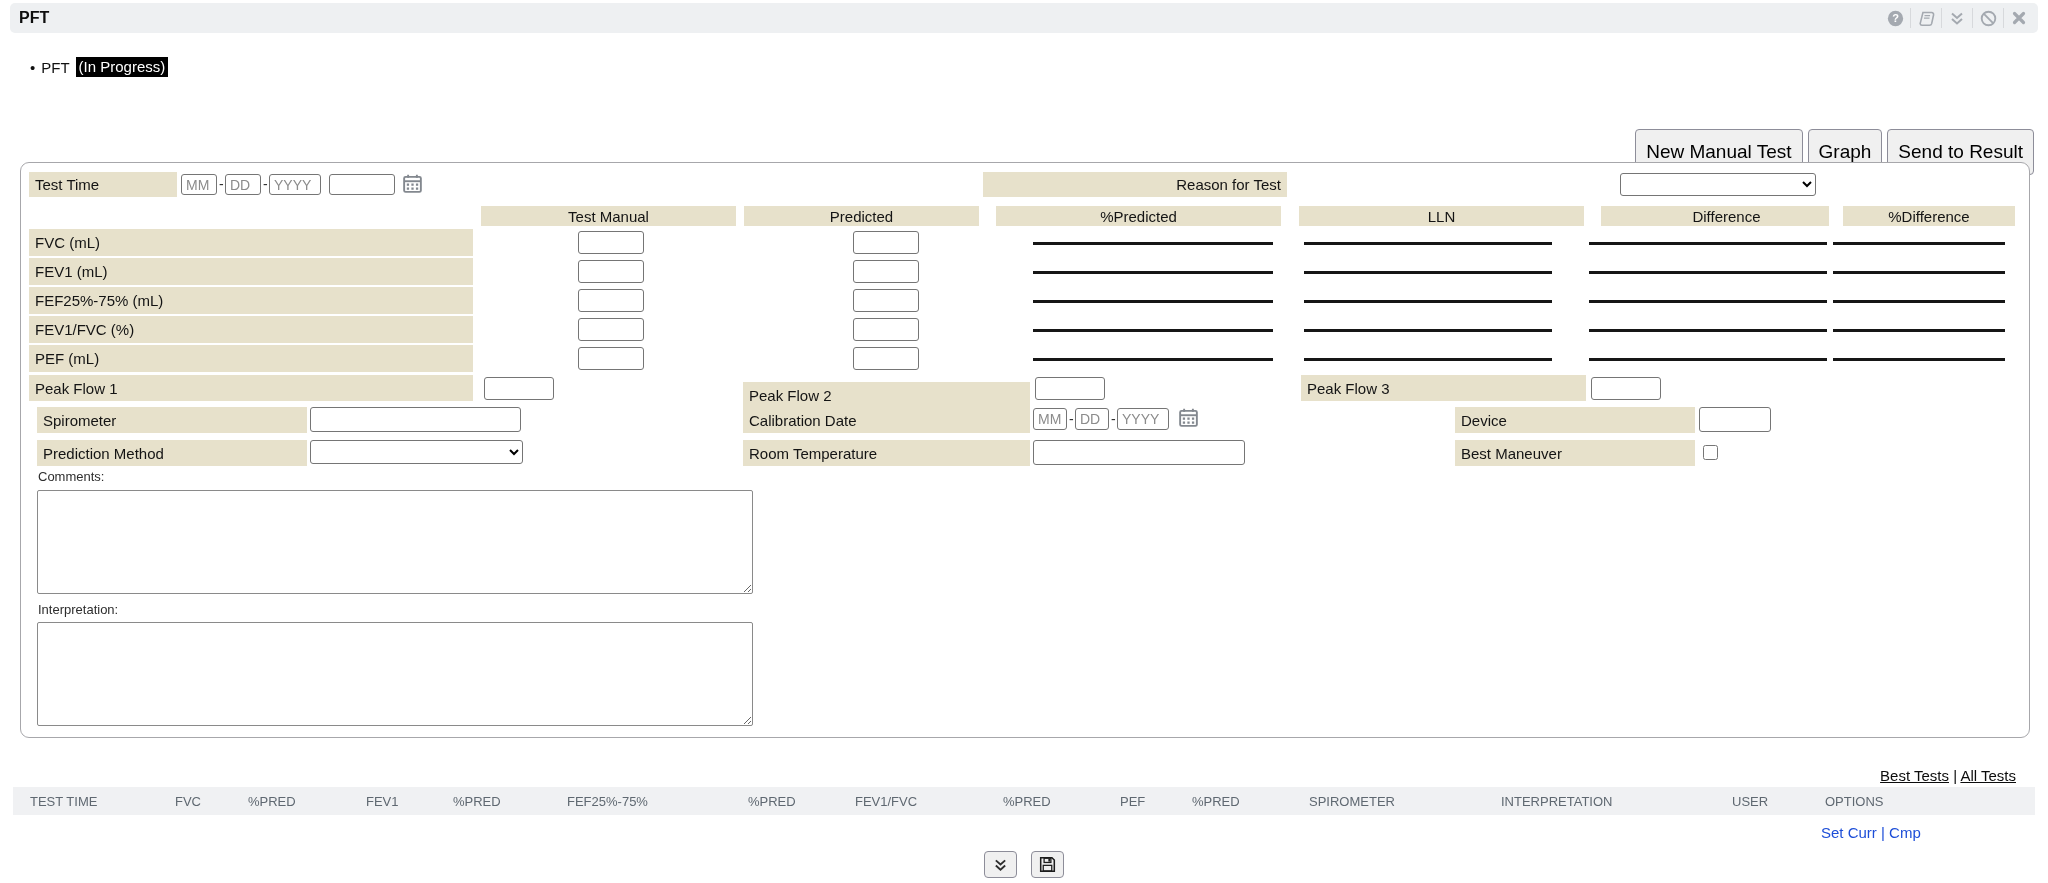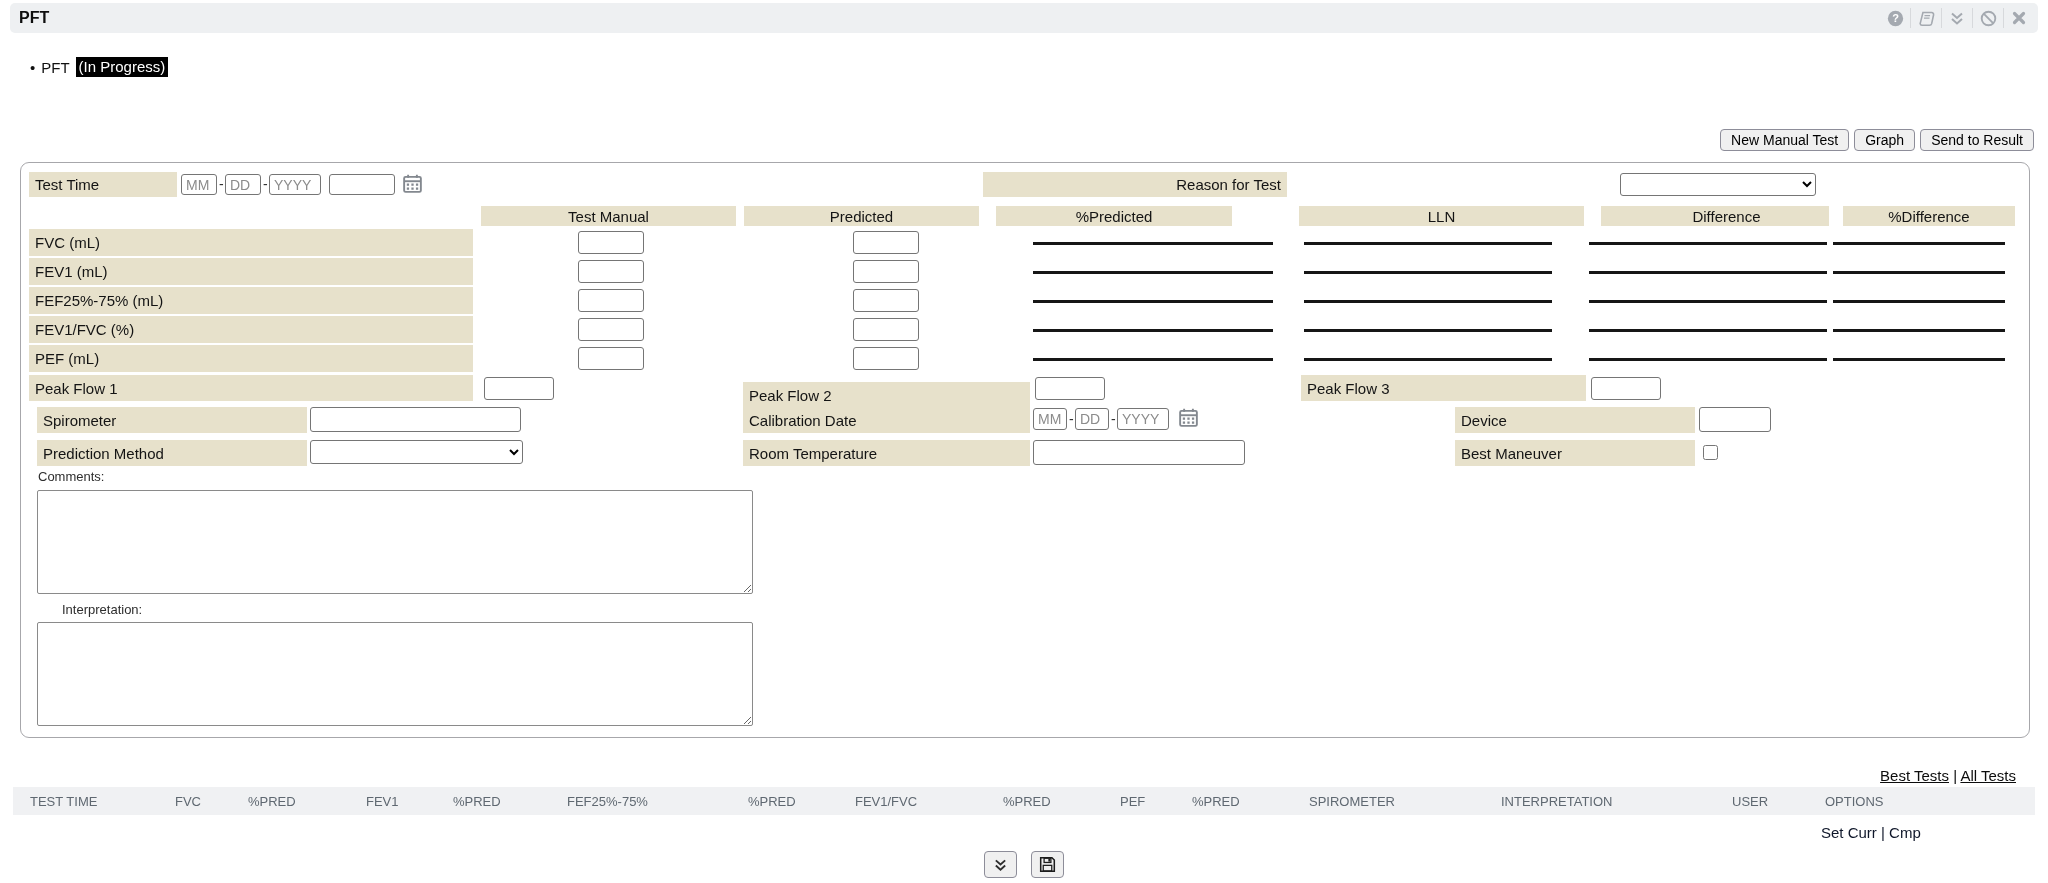--- a/index.html
+++ b/index.html
@@ -12,21 +12,21 @@
   .tb-icon{width:30px;height:30px;display:flex;align-items:center;justify-content:center;cursor:pointer;}
   .tb-sep{width:1px;height:20px;background:#d7d9dc;}
 
   
   .status-line{position:absolute;left:30px;top:57px;font-size:15px;display:flex;align-items:center;gap:6px;}
   .status-line .bullet{font-size:15px;}
   .badge{background:#000000;color:#fff;padding:1px 3px 2px 3px;font-size:15px;}
 
   
   .toolbar{position:absolute;top:129px;right:14px;display:flex;gap:5px;}
-  .btn{background:#f0f0f0;border:1px solid #8d8d99;border-radius:4px;font-size:14px;font-family:inherit;padding:2px 10px;color:#000;cursor:pointer;white-space:nowrap;}
+  .btn{background:#f0f0f0;border:1px solid #8d8d99;border-radius:4px;font-size:19px;font-family:inherit;padding:11px 10px;color:#000;cursor:pointer;white-space:nowrap;}
 
   
   .formbox{position:absolute;left:20px;top:162px;width:2008px;height:574px;border:1px solid #a7a7ab;border-radius:9px;background:#fff;}
   .lbl{position:absolute;background:#e7e1cb;font-size:15px;color:#141414;display:flex;align-items:center;padding-left:6px;box-sizing:border-box;}
   .lbl.right{justify-content:flex-end;padding-right:6px;padding-left:0;}
   .lbl.center{justify-content:center;padding-left:0;}
   .tinput{position:absolute;border:1px solid #757575;border-radius:3px;font-family:inherit;font-size:14px;padding:1px 4px;box-sizing:border-box;color:#222;background:#fff;}
   .tinput::placeholder{color:#8b8b8b;opacity:1;}
   .dash{position:absolute;font-size:14px;color:#333;}
   .uline{position:absolute;height:3px;background:#161616;}
@@ -34,21 +34,21 @@
   .cal{position:absolute;cursor:pointer;line-height:0;}
   .free-label{position:absolute;font-size:13px;color:#2d2d2d;}
   .ftext{position:absolute;border:1px solid #8a8a8a;border-radius:2px;resize:both;font-family:inherit;font-size:14px;box-sizing:border-box;}
   .fcheck{position:absolute;width:15px;height:15px;margin:0;}
 
   
   .tests-links{position:absolute;top:767px;right:32px;font-size:15px;color:#0c0c0c;}
   .tests-links a{color:#0c0c0c;text-decoration:underline;cursor:pointer;}
   .results-header{position:absolute;left:13px;top:787px;width:2022px;height:28px;background:#f0f1f3;}
   .rh{position:absolute;top:7px;font-size:13px;color:#5f6871;white-space:nowrap;}
-  .options-cell{position:absolute;left:1821px;top:824px;font-size:15px;color:#0f172a;}
+  .options-cell{position:absolute;left:1821px;top:824px;font-size:15px;color:#1d4ed8;}
   .options-cell span[data-interactable="true"]{cursor:pointer;}
 
   
   .bottom-actions{position:absolute;left:0;top:851px;width:2048px;display:flex;justify-content:center;gap:14px;}
   .icon-btn{width:33px;height:27px;background:#f0f0f0;border:1px solid #8d8d99;border-radius:4px;display:flex;align-items:center;justify-content:center;cursor:pointer;padding:0;}
 </style>
 </head>
 <body>
 
 <div id="canvas" data-interactable="false">
@@ -126,21 +126,21 @@
             <rect x="8.8" y="14.2" width="2.4" height="2.4"></rect>
             <rect x="13.6" y="14.2" width="2.4" height="2.4"></rect>
           </g>
         </svg>
     </span>
     <div class="lbl right" style="left:962px;top:9px;width:304px;height:25px;" data-interactable="false">Reason for Test</div>
     <select class="fselect" style="left:1599px;top:10px;width:196px;height:23px;" data-interactable="true"><option></option></select>
 
     <div class="lbl center" style="left:460px;top:43px;width:255px;height:20px;" data-interactable="false">Test Manual</div>
     <div class="lbl center" style="left:723px;top:43px;width:235px;height:20px;" data-interactable="false">Predicted</div>
-    <div class="lbl center" style="left:975px;top:43px;width:236px;height:20px;" data-interactable="false">%Predicted</div>
+    <div class="lbl center" style="left:975px;top:43px;width:285px;height:20px;" data-interactable="false">%Predicted</div>
     <div class="lbl center" style="left:1278px;top:43px;width:285px;height:20px;" data-interactable="false">LLN</div>
     <div class="lbl center" style="left:1580px;top:43px;width:228px;height:20px;padding-left:23px;" data-interactable="false">Difference</div>
     <div class="lbl center" style="left:1822px;top:43px;width:172px;height:20px;" data-interactable="false">%Difference</div>
 
     <div class="lbl" style="left:8px;top:66px;width:444px;height:27px;" data-interactable="false">FVC (mL)</div>
     <input class="tinput" style="left: 557px; top: 68px; width: 66px; height: 23px;" data-interactable="true">
     <input class="tinput" style="left: 832px; top: 68px; width: 66px; height: 23px;" data-interactable="true">
     <div class="uline" style="left:1012px;top:79px;width:240px;" data-interactable="false"></div>
     <div class="uline" style="left:1283px;top:79px;width:248px;" data-interactable="false"></div>
     <div class="uline" style="left:1568px;top:79px;width:238px;" data-interactable="false"></div>
@@ -215,21 +215,21 @@
     <div class="lbl" style="left:16px;top:277px;width:270px;height:26px;" data-interactable="false">Prediction Method</div>
     <select class="fselect" style="left:289px;top:277px;width:213px;height:24px;" data-interactable="true"><option></option></select>
     <div class="lbl" style="left:722px;top:277px;width:287px;height:26px;" data-interactable="false">Room Temperature</div>
     <input class="tinput" style="left: 1012px; top: 277px; width: 212px; height: 25px;" data-interactable="true">
     <div class="lbl" style="left:1434px;top:277px;width:240px;height:26px;" data-interactable="false">Best Maneuver</div>
     <input type="checkbox" class="fcheck" style="left: 1682px; top: 282px;" data-interactable="true">
 
     <div class="free-label" style="left:17px;top:306px;" data-interactable="false">Comments:</div>
     <textarea class="ftext" style="left: 16px; top: 327px; width: 716px; height: 104px;" data-interactable="true"></textarea>
 
-    <div class="free-label" style="left:17px;top:439px;margin-left:24px;" data-interactable="false">Interpretation:</div>
+    <div class="free-label" style="left:17px;top:439px;" data-interactable="false">Interpretation:</div>
     <textarea class="ftext" style="left: 16px; top: 459px; width: 716px; height: 104px;" data-interactable="true"></textarea>
   </div>
 
   <div class="tests-links" data-interactable="false">
     <a data-interactable="true">Best Tests</a>
     <span data-interactable="false">|</span>
     <a data-interactable="true">All Tests</a>
   </div>
 
   <div class="results-header" data-interactable="false">

